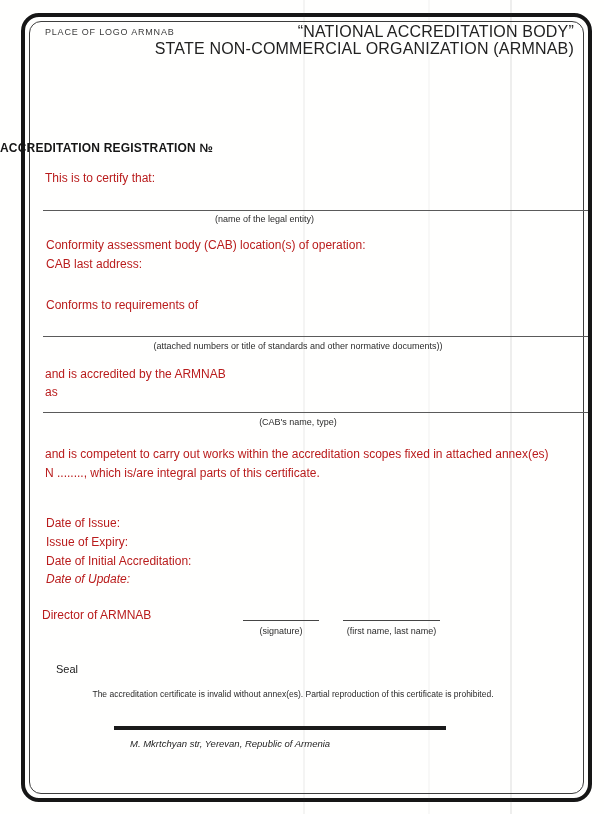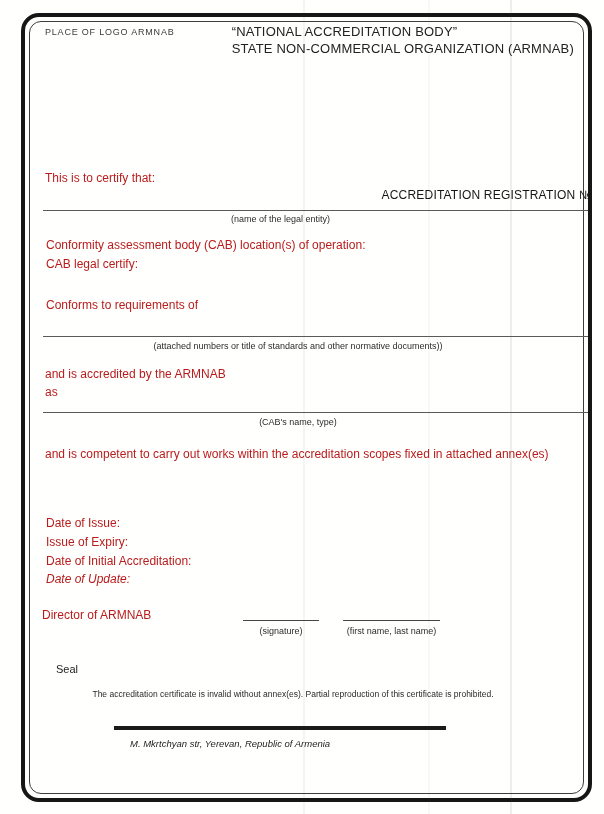--- a/index.html
+++ b/index.html
@@ -33,35 +33,35 @@
   .scanline.a { left: 303px; width: 2px; background: rgba(70,70,70,0.06); }
   .scanline.b { left: 510px; width: 2px; background: rgba(70,70,70,0.09); }
   .scanline.c { left: 428px; width: 2px; background: rgba(70,70,70,0.04); }
 
   .logo-placeholder {
     left: 45px; top: 27px;
     font-size: 9px; letter-spacing: 0.8px; color: #3a3a3a;
   }
   .org-block {
     right: 30px; top: 23px;
-    font-size: 13px; letter-spacing: 0.2px;
+    text-align: right;
+    font-size: 16px; letter-spacing: 0.2px;
     line-height: 17px; color: #222;
   }
   .doc-title {
     left: 0; width: 590px; top: 97px;
     text-align: center;
     font-size: 18px; font-weight: bold; letter-spacing: 0.4px;
     color: #111;
   }
   .reg-heading {
     left: 0; width: 592px; top: 141px;
-    text-align: right;
-    font-size: 12px; font-weight: normal; letter-spacing: 0.2px;
+    text-align: left;
+    font-size: 12px; font-weight: bold; letter-spacing: 0.2px;
     color: #161616;
-    margin-top: 47px;
   }
   .body-text { font-size: 12px; color: #b91c1c; white-space: nowrap; }
 
   .rule {
     height: 0;
     border-top: 1.2px solid #5a5a5a;
   }
   .caption {
     font-size: 9px; color: #2c2c2c;
     text-align: center; white-space: nowrap;
@@ -97,35 +97,36 @@
   <div class="abs logo-placeholder">PLACE OF LOGO ARMNAB</div>
   <div class="abs org-block">
     <div>“NATIONAL ACCREDITATION BODY”</div>
     <div>STATE NON-COMMERCIAL ORGANIZATION (ARMNAB)</div>
   </div>
 
   <div class="abs reg-heading">ACCREDITATION REGISTRATION №</div>
 
   <div class="abs body-text" style="left:45px; top:171px;">This is to certify that:</div>
   <div class="abs rule" style="left:43px; width:545px; top:210px;"></div>
-  <div class="abs caption" style="left:16px; width:529px; top:214px;">(name of the legal entity)</div>
+  <div class="abs caption" style="left:0; width:529px; top:214px;">(name of the legal entity)</div>
 
   <div class="abs body-text" style="left:46px; top:238px;text-align:center;">Conformity assessment body (CAB) location(s) of operation:</div>
-  <div class="abs body-text" style="left:46px; top:257px;">CAB legal certify:</div>
+  <div class="abs body-text" style="left:46px; top:257px;">CAB last address:</div>
 
   <div class="abs body-text" style="left:46px; top:298px;">Conforms to requirements of</div>
   <div class="abs rule" style="left:43px; width:545px; top:336px;"></div>
   <div class="abs caption" style="left:0; width:596px; top:341px;">(attached numbers or title of standards and other normative documents))</div>
 
   <div class="abs body-text" style="left:45px; top:367px;">and is accredited by the ARMNAB</div>
   <div class="abs body-text" style="left:45px; top:385px;">as</div>
   <div class="abs rule" style="left:43px; width:545px; top:412px;"></div>
   <div class="abs caption" style="left:0; width:596px; top:417px;">(CAB's name, type)</div>
 
   <div class="abs body-text" style="left:45px; top:447px;">and is competent to carry out works within the accreditation scopes fixed in attached annex(es)</div>
+  <div class="abs body-text" style="left:45px; top:466px;">N ........, which is/are integral parts of this certificate.</div>
 
   <div class="abs body-text" style="left:46px; top:516px;">Date of Issue:</div>
   <div class="abs body-text" style="left:46px; top:535px;">Issue of Expiry:</div>
   <div class="abs body-text" style="left:46px; top:554px;">Date of Initial Accreditation:</div>
   <div class="abs body-text" style="left:46px; top:572px;font-style:italic;">Date of Update:</div>
 
   <div class="abs body-text" style="left:42px; top:608px;">Director of ARMNAB</div>
   <div class="abs sig-rule" style="left:243px; width:76px; top:620px;"></div>
   <div class="abs sig-caption" style="left:223px; width:116px; top:626px;">(signature)</div>
   <div class="abs sig-rule" style="left:343px; width:97px; top:620px;"></div>

